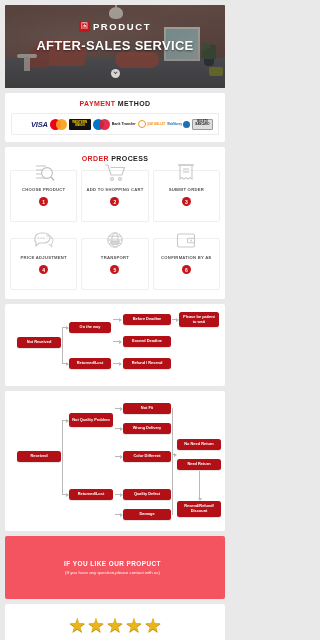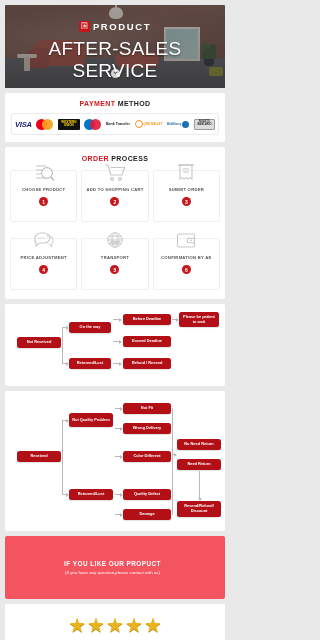--- a/index.html
+++ b/index.html
@@ -40,35 +40,35 @@
                radial-gradient(circle at 75% 45%, #3c5a40 0 32%, rgba(0,0,0,0) 33%); }
   .hero .fruit { position:absolute; right:2px; bottom:12px; width:14px; height:9px; background:#8d9a3a; border-radius:2px; }
   .hero .scrim { position:absolute; inset:0; background:linear-gradient(180deg, rgba(40,28,25,.32), rgba(40,28,25,.46)); }
 
   .hero .logo-row { position:absolute; top:16px; left:0; right:0; display:flex; align-items:center; justify-content:center; gap:3px; }
   .logo-mark { width:11px; height:11px; background:#c4171c; position:relative; border-radius:1px; display:flex; align-items:center; justify-content:center; }
   .logo-mark span { color:#fff; font-size:7px; line-height:1; font-family:"DejaVu Sans", sans-serif; }
   .logo-text { color:#fff; font-size:9.5px; letter-spacing:1.6px; font-weight:bold; }
   .hero .headline {
     position:absolute; top:33px; left:0; right:0; text-align:center;
-    color:#fff; font-size:19px; font-weight:normal; letter-spacing:.3px;
+    color:#fff; font-size:13px; font-weight:bold; letter-spacing:.3px;
     text-shadow:0 1px 2px rgba(0,0,0,.5);
   }
   .hero .chev { position:absolute; left:50%; margin-left:-4.5px; bottom:10px; width:9px; height:9px; border-radius:50%;
     background:rgba(255,255,255,.78); display:flex; align-items:center; justify-content:center; }
   .hero .chev i { display:block; width:3px; height:3px; border-right:1px solid #555; border-bottom:1px solid #555;
     transform:rotate(45deg) translate(-1px,-1px); }
 
   
   .card { background:#fff; border-radius:2px; margin-top:5px; width:220px; }
 
   .pay { padding:7px 6px 7px; }
   .sec-title { text-align:center; font-size:7px; font-weight:bold; letter-spacing:.4px; color:#222; }
   .sec-title em { font-style:normal; color:#d51a20; }
-  .pay-strip { margin-top:6px; border:1px solid #ececec; border-radius:2px; padding:4px 3px; display:flex; align-items:center; justify-content:space-between; gap:2px; }
+  .pay-strip { margin-top:6px; border:1px solid #ececec; border-radius:2px; padding:4px 19px; display:flex; align-items:center; justify-content:space-between; gap:2px; }
   .pm { height:12px; display:flex; align-items:center; justify-content:center; flex:0 0 auto; }
   .pm-visa { color:#1a1f71; font-size:7.5px; font-weight:bold; font-style:italic; letter-spacing:-.2px; }
   .pm-mc { position:relative; width:17px; height:11px; }
   .pm-mc b,.pm-mc i { position:absolute; top:0; width:11px; height:11px; border-radius:50%; display:block; }
   .pm-mc b { left:0; background:#eb001b; }
   .pm-mc i { right:0; background:#f79e1b; opacity:.92; }
   .pm-we { width:22px; height:11px; background:#111; border-radius:1px; display:flex; align-items:center; justify-content:center; }
   .pm-we span { color:#ffd400; font-size:3px; font-weight:bold; line-height:1.05; text-align:center; }
   .pm-amex { position:relative; width:17px; height:11px; }
   .pm-amex b,.pm-amex i { position:absolute; top:0; width:11px; height:11px; border-radius:50%; display:block; }

